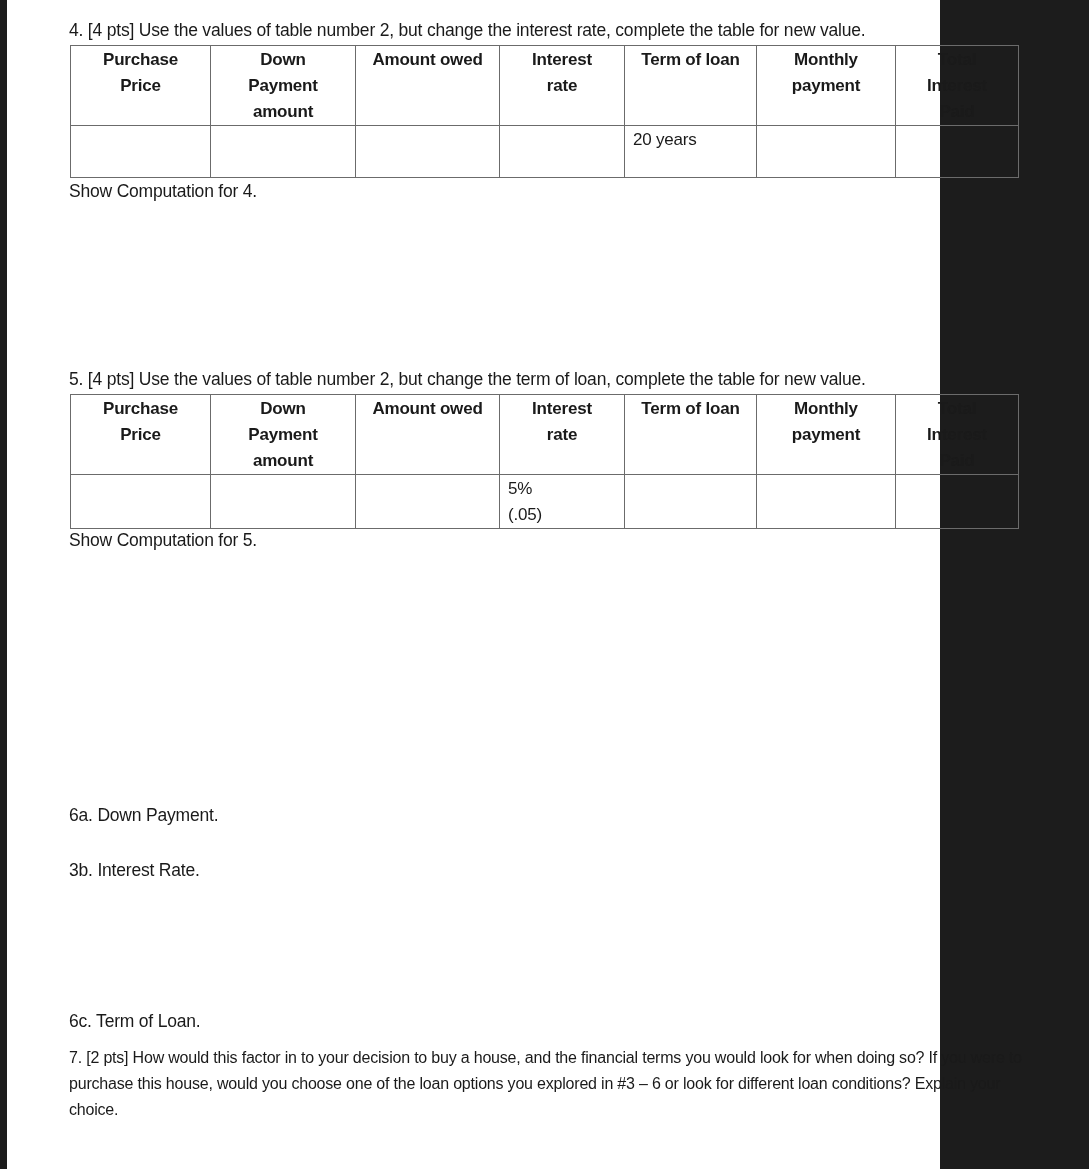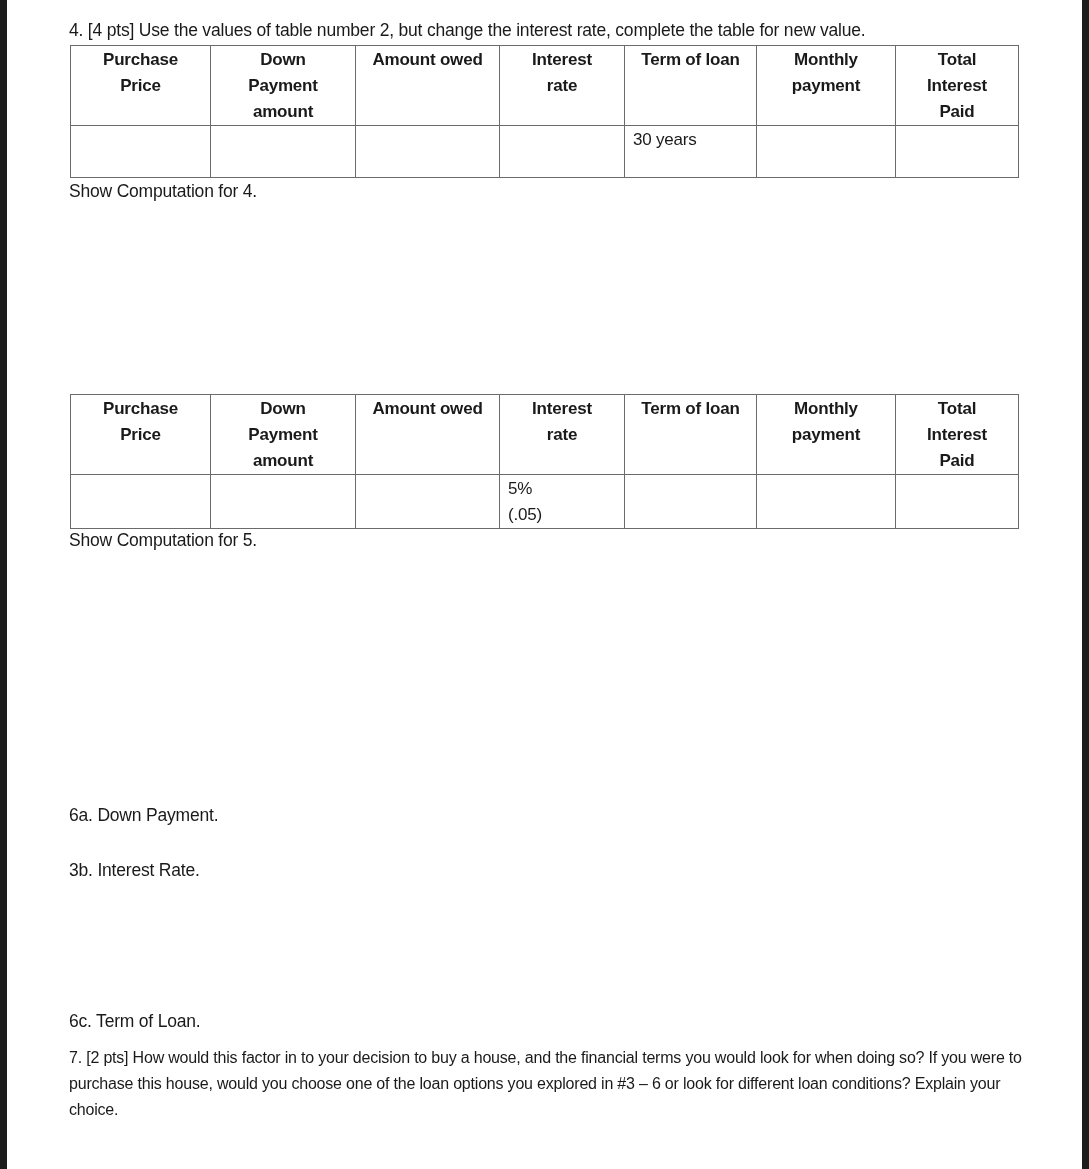--- a/index.html
+++ b/index.html
@@ -12,21 +12,21 @@
       height: 1169px;
       position: relative;
       overflow: hidden;
       font-family: "Liberation Sans", sans-serif;
       color: #1a1a1a;
     }
     .page {
       position: absolute;
       left: 7px;
       top: 0;
-      width: 1075px;
+      width: 933px;
       height: 1169px;
       background: #ffffff;
     }
     .txt {
       position: absolute;
       font-size: 17.5px;
       line-height: 26px;
       white-space: nowrap;
       letter-spacing: -0.2px;
     }
@@ -128,35 +128,36 @@
         <td>
             <span class="cell-input"></span>
           </td>
         <td>
             <span class="cell-input"></span>
           </td>
         <td>
             <span class="cell-input"></span>
           </td>
         <td>
-            <span class="cell-input">30 years</span>
+            <span class="cell-input">20 years</span>
           </td>
         <td>
             <span class="cell-input"></span>
           </td>
         <td>
             <span class="cell-input"></span>
           </td>
       </tr>
     </tbody>
   </table>
 
   <div class="txt" style="left:62px; top:178px;">Show Computation for 4.</div>
   <div style="position:absolute; left:62px; top:206px; width:950px; height:155px;"></div>
 
+  <div class="txt" style="left:62px; top:366px;">5. [4 pts] Use the values of table number 2, but change the term of loan, complete the table for new value.</div>
 
   <table class="loan" style="left:63px; top:394px; width:949px;">
     <colgroup>
       <col style="width:140px">
         <col style="width:145px">
         <col style="width:144px">
         <col style="width:125px">
         <col style="width:132px">
         <col style="width:139px">
         <col style="width:123px">

